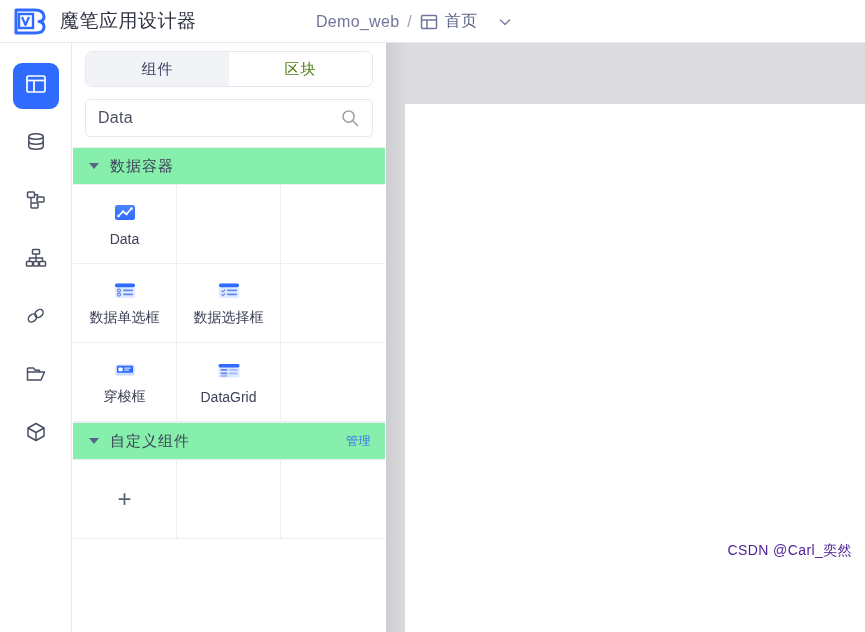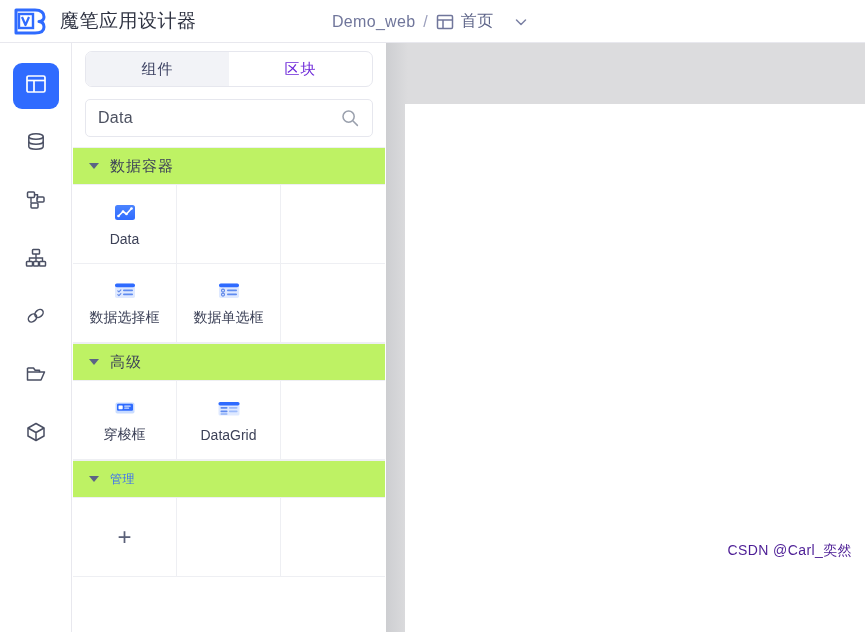--- a/index.html
+++ b/index.html
@@ -18,21 +18,21 @@
     border-bottom: 1px solid #e8e8ee;
     display: flex; align-items: center;
   }
   .logo-wrap { width: 60px; display: flex; justify-content: center; align-items: center; }
   .logo-svg { display: block; }
   .app-title {
     font-size: 19px; color: #2f3342; letter-spacing: 0.5px;
     white-space: nowrap;
   }
   .breadcrumb {
-    position: absolute; left: 332px; top: 0; height: 43px;
+    position: absolute; left: 316px; top: 0; height: 43px;
     display: flex; align-items: center; gap: 7px;
     color: #70769b; font-size: 16px; white-space: nowrap;
   }
   .bc-project { color: #70769b; letter-spacing: 0.3px; }
   .bc-sep { color: #9ca0bd; padding: 0 1px; }
   .bc-icon { display: flex; align-items: center; }
   .bc-page { color: #5d6488; letter-spacing: 0.5px; }
   .bc-chevron { margin-left: 12px; display: flex; align-items: center; }
 
   
@@ -57,21 +57,21 @@
   }
   .tabs {
     margin: 8px 12px 0 12px;
     height: 36px;
     border: 1px solid #e6e7ee;
     border-radius: 7px;
     display: flex; overflow: hidden; background: #fff;
   }
   .tab {
     flex: 1; display: flex; align-items: center; justify-content: center;
-    font-size: 15px; color: #6d28d9; letter-spacing: 1px;
+    font-size: 15px; color: #4d7c0f; letter-spacing: 1px;
   }
   .tab.active { background: #f2f3f7; color: #3b4061; }
 
   .search-box {
     margin: 12px 12px 0 12px; height: 38px;
     border: 1px solid #e6e7ee; border-radius: 5px;
     display: flex; align-items: center; padding: 0 12px;
     background: #fff;
   }
   .search-input {
@@ -79,21 +79,21 @@
     font-family: inherit; font-size: 16px; color: #4c5160; letter-spacing: 0.3px;
   }
   .search-icon { color: #9aa0ad; display: flex; align-items: center; }
 
   .sections { margin-top: 10px; }
   .sec-head {
     height: 38px; display: flex; align-items: center;
     padding: 0 14px 0 16px;
     border-top: 1px solid #eeeff3;
     border-bottom: 1px solid #eeeff3;
-    background: #bef264;
+    background: #86efac;
   }
   .caret {
     width: 0; height: 0;
     border-left: 5px solid transparent; border-right: 5px solid transparent;
     border-top: 6px solid #5c6485;
     margin-right: 11px;
   }
   .sec-title { font-size: 15px; color: #3d4258; letter-spacing: 1px; flex: 1; }
   .sec-action { font-size: 12px; color: #3b6ef5; letter-spacing: 0.5px; }
 
@@ -285,48 +285,44 @@
         <div class="tile"></div>
         <div class="tile"></div>
       </div>
 
       <div class="grid">
         <div class="tile">
           <span class="tile-icon">
             <svg width="26" height="24" viewBox="0 0 26 24">
               <rect x="3" y="4.5" width="20" height="14.5" rx="1.8" fill="#dfe9ff"></rect>
               <rect x="3" y="4.5" width="20" height="3.8" rx="1.8" fill="#2f6bff"></rect>
+              <circle cx="7" cy="11.6" r="1.5" fill="none" stroke="#5f87e8" stroke-width="1.1"></circle>
+              <rect x="11" y="10.6" width="10" height="1.7" rx="0.8" fill="#5f8bf0"></rect>
+              <circle cx="7" cy="15.6" r="1.5" fill="none" stroke="#5f87e8" stroke-width="1.1"></circle>
+              <rect x="11" y="14.6" width="10" height="1.7" rx="0.8" fill="#5f8bf0"></rect>
+            </svg>
+          </span>
+          <span class="tile-label">数据单选框</span>
+        </div>
+        <div class="tile">
+          <span class="tile-icon">
+            <svg width="26" height="24" viewBox="0 0 26 24">
+              <rect x="3" y="4.5" width="20" height="14.5" rx="1.8" fill="#dfe9ff"></rect>
+              <rect x="3" y="4.5" width="20" height="3.8" rx="1.8" fill="#2f6bff"></rect>
               <path d="M5.8 11.8 l1.1 1.1 l2 -2.1" fill="none" stroke="#5f87e8" stroke-width="1.1" stroke-linecap="round" stroke-linejoin="round"></path>
               <rect x="11" y="10.6" width="10" height="1.7" rx="0.8" fill="#5f8bf0"></rect>
               <path d="M5.8 15.6 l1.1 1.1 l2 -2.1" fill="none" stroke="#5f87e8" stroke-width="1.1" stroke-linecap="round" stroke-linejoin="round"></path>
               <rect x="11" y="14.6" width="10" height="1.7" rx="0.8" fill="#5f8bf0"></rect>
             </svg>
           </span>
           <span class="tile-label">数据选择框</span>
         </div>
-        <div class="tile">
-          <span class="tile-icon">
-            <svg width="26" height="24" viewBox="0 0 26 24">
-              <rect x="3" y="4.5" width="20" height="14.5" rx="1.8" fill="#dfe9ff"></rect>
-              <rect x="3" y="4.5" width="20" height="3.8" rx="1.8" fill="#2f6bff"></rect>
-              <circle cx="7" cy="11.6" r="1.5" fill="none" stroke="#5f87e8" stroke-width="1.1"></circle>
-              <rect x="11" y="10.6" width="10" height="1.7" rx="0.8" fill="#5f8bf0"></rect>
-              <circle cx="7" cy="15.6" r="1.5" fill="none" stroke="#5f87e8" stroke-width="1.1"></circle>
-              <rect x="11" y="14.6" width="10" height="1.7" rx="0.8" fill="#5f8bf0"></rect>
-            </svg>
-          </span>
-          <span class="tile-label">数据单选框</span>
-        </div>
-        <div class="tile"></div>
-      </div>
-
-      <div class="sec-head">
-        <span class="caret"></span>
-        <span class="sec-title">高级</span>
-      </div>
+        <div class="tile"></div>
+      </div>
+
       <div class="grid">
         <div class="tile">
           <span class="tile-icon">
             <svg width="26" height="24" viewBox="0 0 26 24">
               <rect x="3.5" y="6.5" width="19" height="11" rx="1.8" fill="#c9dcff"></rect>
               <rect x="5" y="7.8" width="16" height="7" rx="1.2" fill="#2f6bff"></rect>
               <rect x="6.5" y="9.4" width="4.2" height="3.8" rx="0.6" fill="#ffffff"></rect>
               <rect x="12.2" y="9.6" width="6.5" height="1.1" rx="0.5" fill="#cfe0ff"></rect>
               <rect x="12.2" y="11.6" width="5" height="1.1" rx="0.5" fill="#cfe0ff"></rect>
             </svg>
@@ -345,20 +341,21 @@
               <rect x="4.5" y="16.3" width="7" height="1.4" rx="0.6" fill="#8fb0f8"></rect>
             </svg>
           </span>
           <span class="tile-label">DataGrid</span>
         </div>
         <div class="tile"></div>
       </div>
 
       <div class="sec-head">
         <span class="caret"></span>
+        <span class="sec-title">自定义组件</span>
         <span class="sec-action">管理</span>
       </div>
       <div class="grid">
         <div class="tile">
           <span class="tile-plus">+</span>
         </div>
         <div class="tile"></div>
         <div class="tile"></div>
       </div>
 

